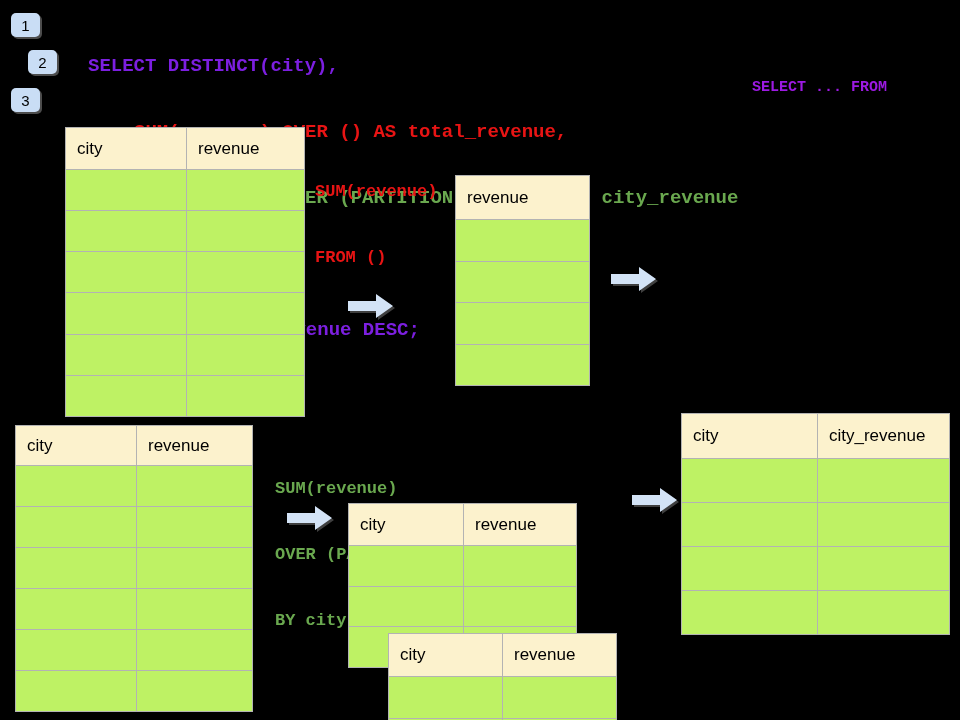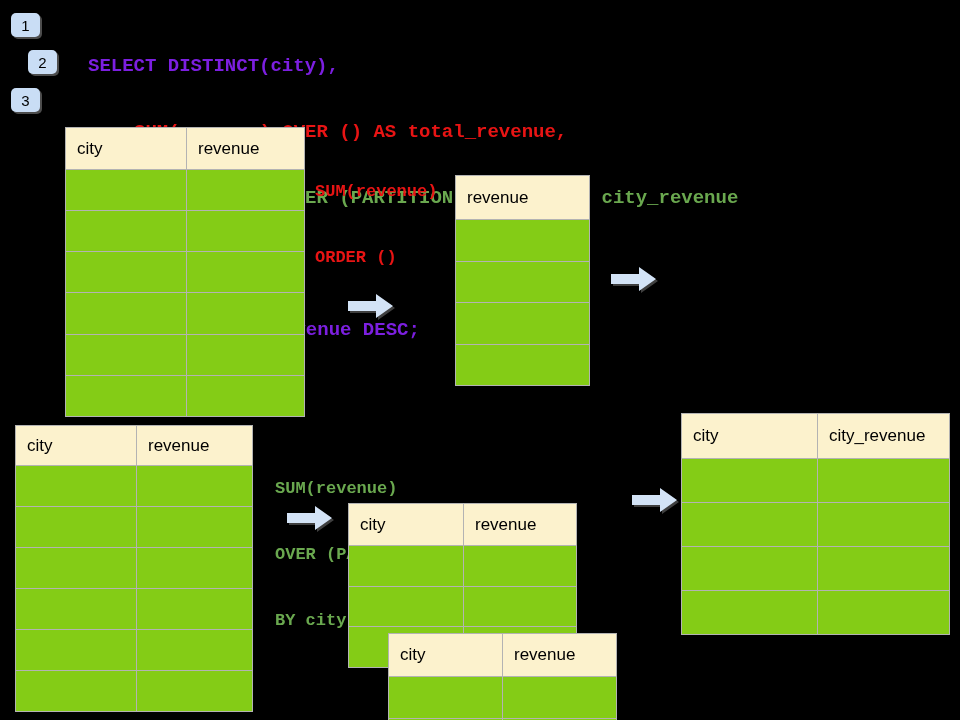--- a/index.html
+++ b/index.html
@@ -40,21 +40,21 @@
   }
   .badge1 { left: 11px; top: 13px; }
   .badge2 { left: 28px; top: 50px; }
   .badge3 { left: 11px; top: 88px; }
   
   .tbl { position: absolute; }
   .tbl table {
     border-collapse: collapse;
     table-layout: fixed;
     width: 100%; height: 100%;
-    background: #84cc16;
+    background: #bef264;
   }
   .tbl th, .tbl td { border: 1px solid #b3b3b3; }
   .tbl th {
     background: #fcf2cd;
     color: #000;
     font-weight: normal;
     font-size: 17px;
     text-align: left;
     padding: 0 0 0 11px;
   }
@@ -91,25 +91,26 @@
 
 <div class="code sql">
   <div class="ind0 c-purple">SELECT DISTINCT(city),</div>
   <div class="ind4 c-red">SUM(revenue) OVER () AS total_revenue,</div>
   <div class="ind4 c-green">SUM(revenue) OVER (PARTITION BY city) as city_revenue</div>
   <div class="ind2 c-purple">FROM rides</div>
   <div class="ind2 c-purple">ORDER by city_revenue DESC;</div>
 </div>
 
 <div class="code sidenote">
+  <div>SELECT ... FROM</div>
 </div>
 
 <div class="code lbl-red">
   <div>SUM(revenue)</div>
-  <div>ORDER ()</div>
+  <div>FROM ()</div>
 </div>
 
 <div class="code lbl-grn">
   <div>SUM(revenue)</div>
   <div>OVER (PARTITION</div>
   <div>BY city)</div>
 </div>
 
 <div class="tbl tA">
   <table>

